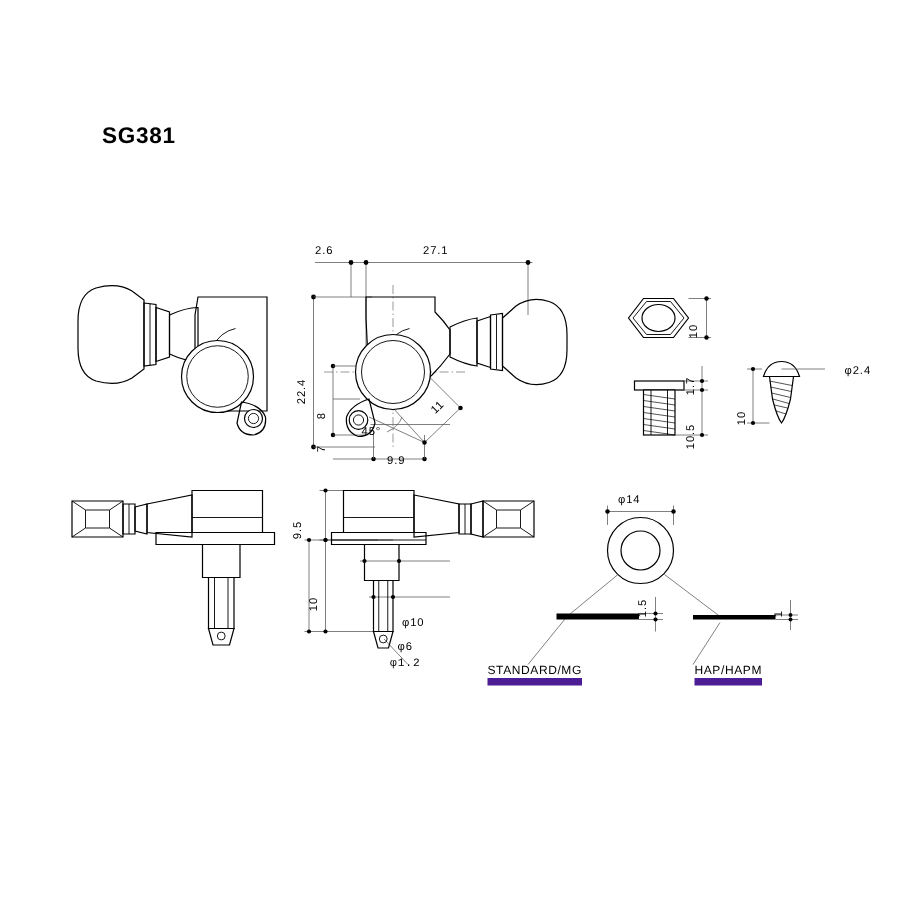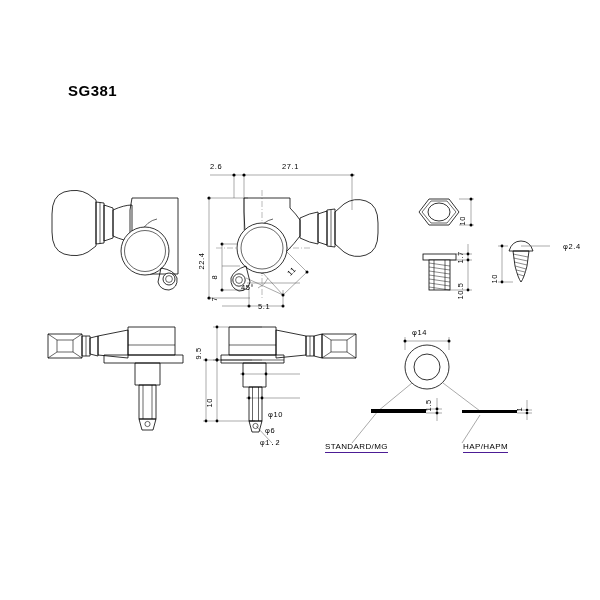--- a/index.html
+++ b/index.html
@@ -36,21 +36,21 @@
   .dim.vert {
     transform-origin: left bottom;
     transform: rotate(-90deg);
   }
   .lbl {
     position: absolute;
     font-size: 8px;
     letter-spacing: 0.4px;
     color: #000;
     white-space: nowrap;
-    border-bottom: 1px solid #4c1d95;
+    border-bottom: 5px solid #4c1d95;
     padding-bottom: 0px;
     line-height: 1.1;
   }
   svg { position: absolute; left: 0; top: 0; }
   svg.draw { overflow: visible; }
   .ln { stroke: #000; stroke-width: 0.8; fill: none; }
   .ln-t { stroke: #000; stroke-width: 0.6; fill: none; }
   .ext { stroke: #555; stroke-width: 0.5; fill: none; }
   .ctr { stroke: #777; stroke-width: 0.5; fill: none; stroke-dasharray: 6 2 1 2; }
   .fillw { fill: #ffffff; stroke: #000; stroke-width: 0.8; }
@@ -148,21 +148,21 @@
     <path class="ln-t" d="M331 210 L331 246"></path>
 
     <path class="ln" d="M335 212 L344 204 Q354 197 366 201 Q378 205 378 223 L378 233 Q378 251 366 255 Q354 259 344 252 L335 244 Z"></path>
   </svg>
 
   <div class="dim" style="left:210px; top:163px;">2.6</div>
   <div class="dim" style="left:282px; top:163px;">27.1</div>
   <div class="dim vert" style="left:205px; top:262px;">22.4</div>
   <div class="dim vert" style="left:218px; top:272px;">8</div>
   <div class="dim vert" style="left:218px; top:294px;">7</div>
-  <div class="dim" style="left:258px; top:303px;">5.1</div>
+  <div class="dim" style="left:258px; top:303px;">9.9</div>
   <div class="dim" style="left:241px; top:284px;text-align:center;">45°</div>
   <div class="dim" style="left:286px; top:272px; transform:rotate(-45deg); transform-origin:left top;">11</div>
 
   <svg class="draw" width="600" height="600" viewBox="0 0 600 600">
     <polygon class="fillw" points="419,212 429,199 449,199 459,212 449,225 429,225"></polygon>
     <polygon class="ln-t" points="422,212 431,201 447,201 456,212 447,223 431,223"></polygon>
     <ellipse class="fillw" cx="439" cy="212" rx="11" ry="9"></ellipse>
     <line class="ext" x1="459" y1="199" x2="474" y2="199"></line>
     <line class="ext" x1="459" y1="225" x2="474" y2="225"></line>
     <line class="ext" x1="471" y1="199" x2="471" y2="225"></line>

